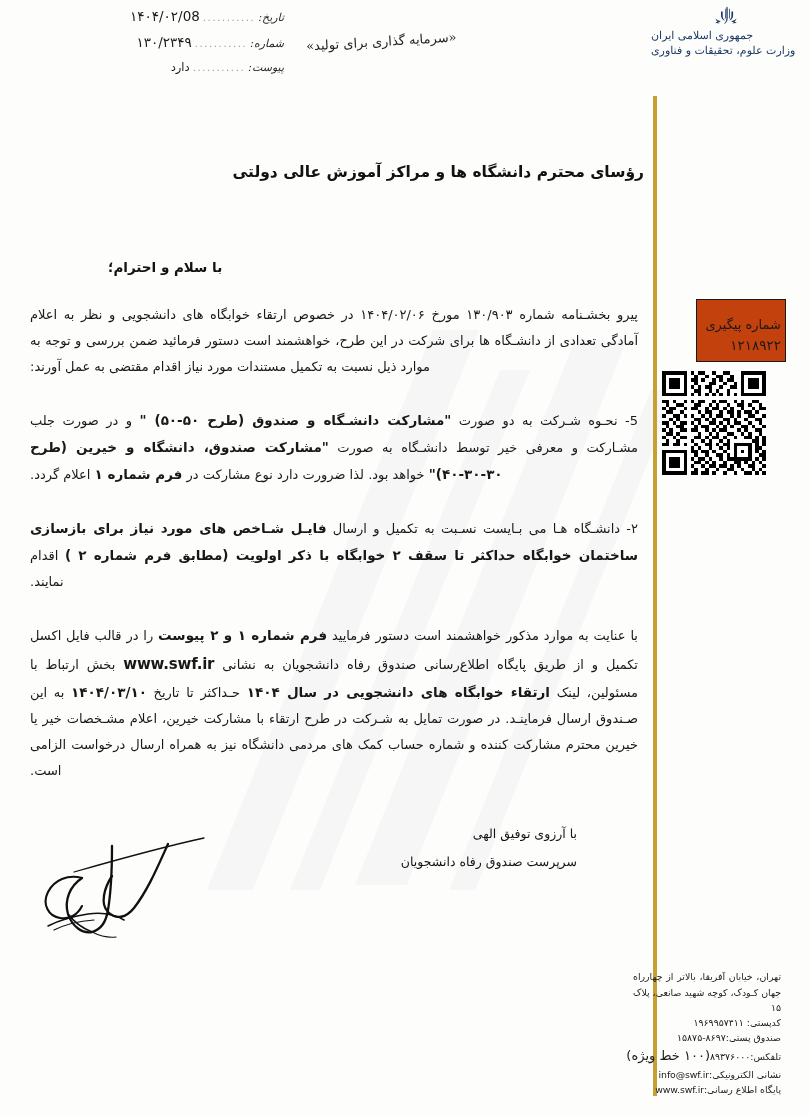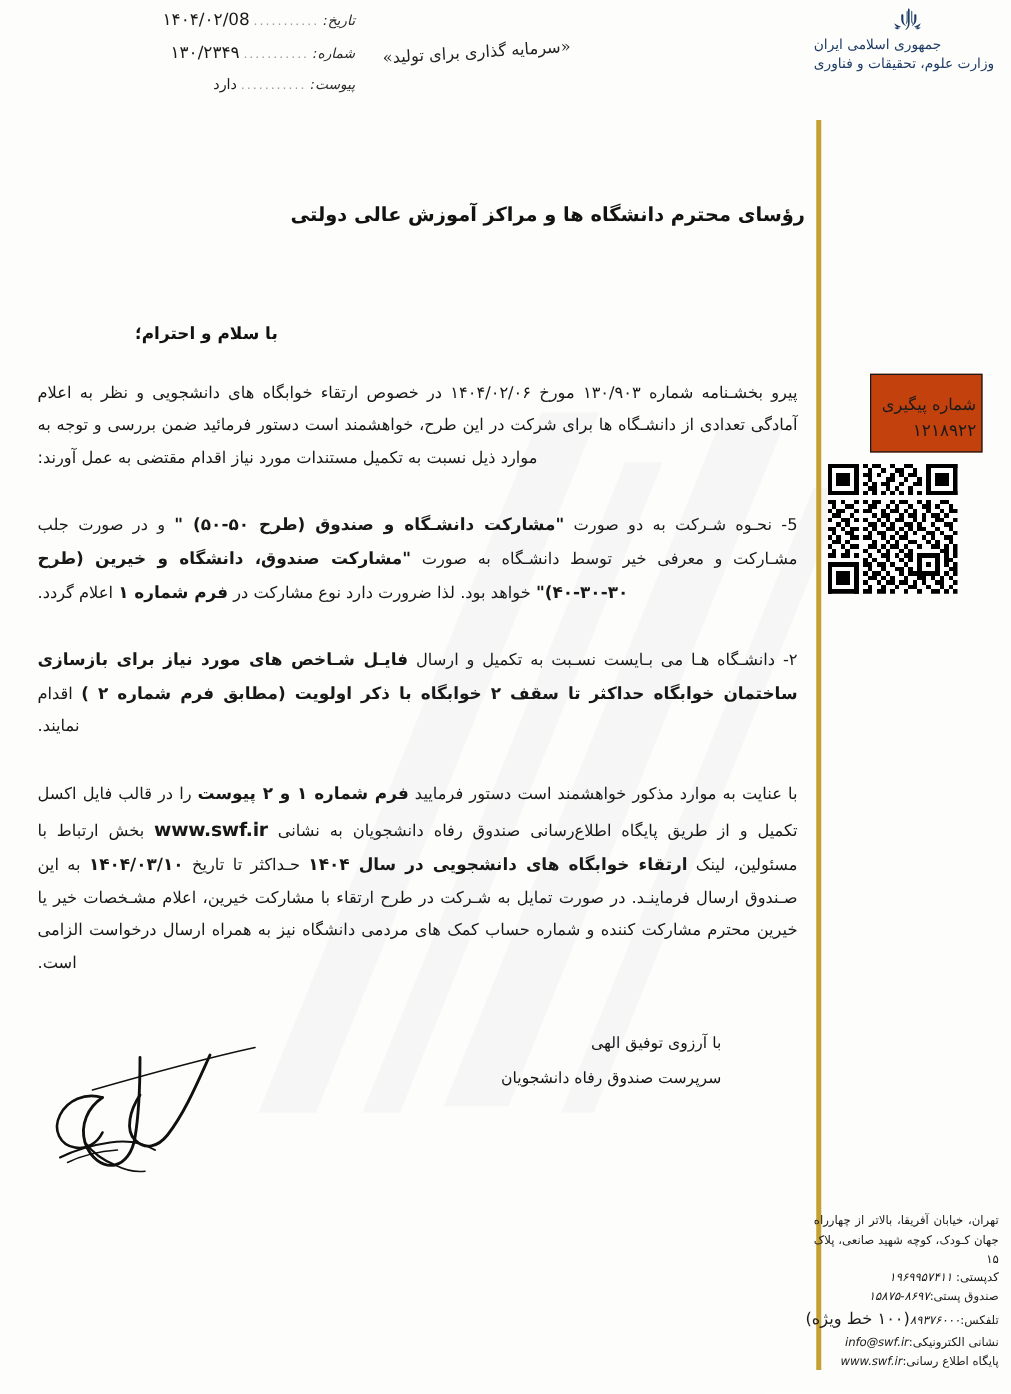--- a/index.html
+++ b/index.html
@@ -254,40 +254,40 @@
     top: 830px;
     width: 220px;
     height: 110px;
     z-index: 5;
     pointer-events: none;
   }
 
   
   .footer {
     position: absolute;
-    right: 10px;
+    right: 28px;
     bottom: 18px;
     width: 148px;
     z-index: 3;
     direction: rtl;
     text-align: right;
     color: #1b1b1b;
   }
   .footer-line {
     font-size: 9.4px;
     line-height: 1.62;
     letter-spacing: -0.1px;
     white-space: nowrap;
   }
   .footer-line.justify {
     white-space: normal;
     text-align: justify;
     text-align-last: right;
   }
-  .footer-line .lt { direction: ltr; unicode-bidi: embed; display: inline-block; font-style: italic; }
+  .footer-line .lt { direction: ltr; unicode-bidi: embed; display: inline-block; }
   .footer-line .tiny { font-size: 13px; }
 </style>
 </head>
 <body>
 
 <div class="page">
 
   <div class="watermark">
     <div class="bar wb1"></div>
     <div class="bar wb2"></div>

